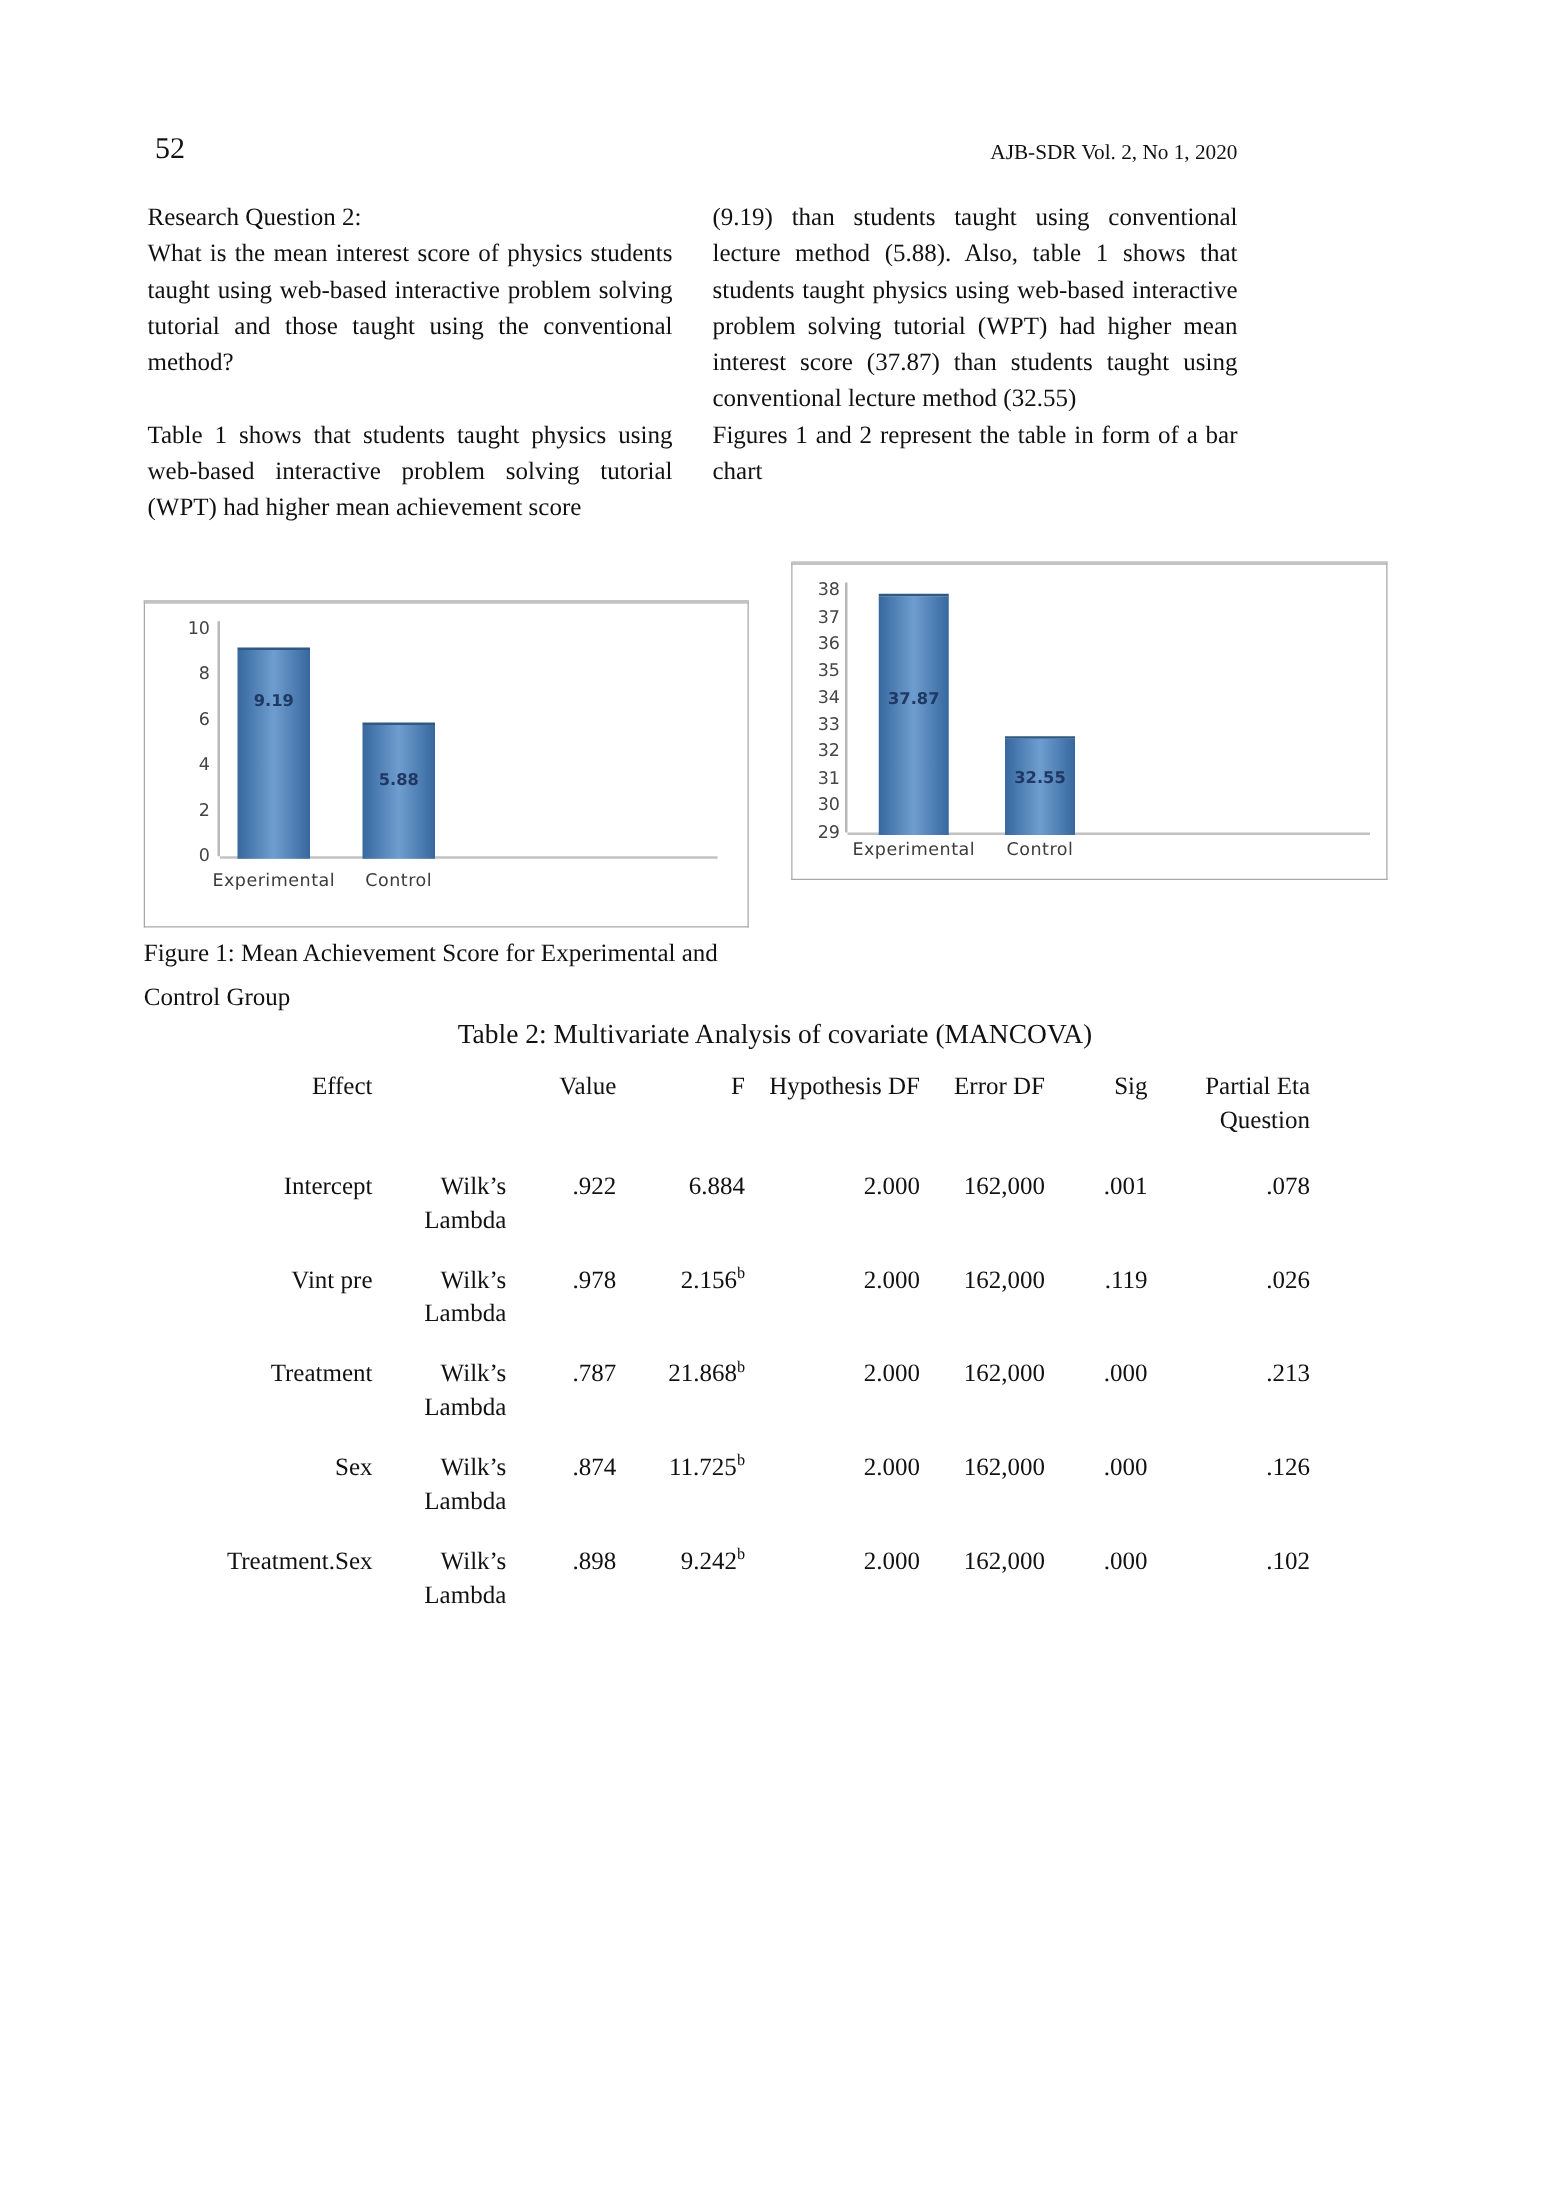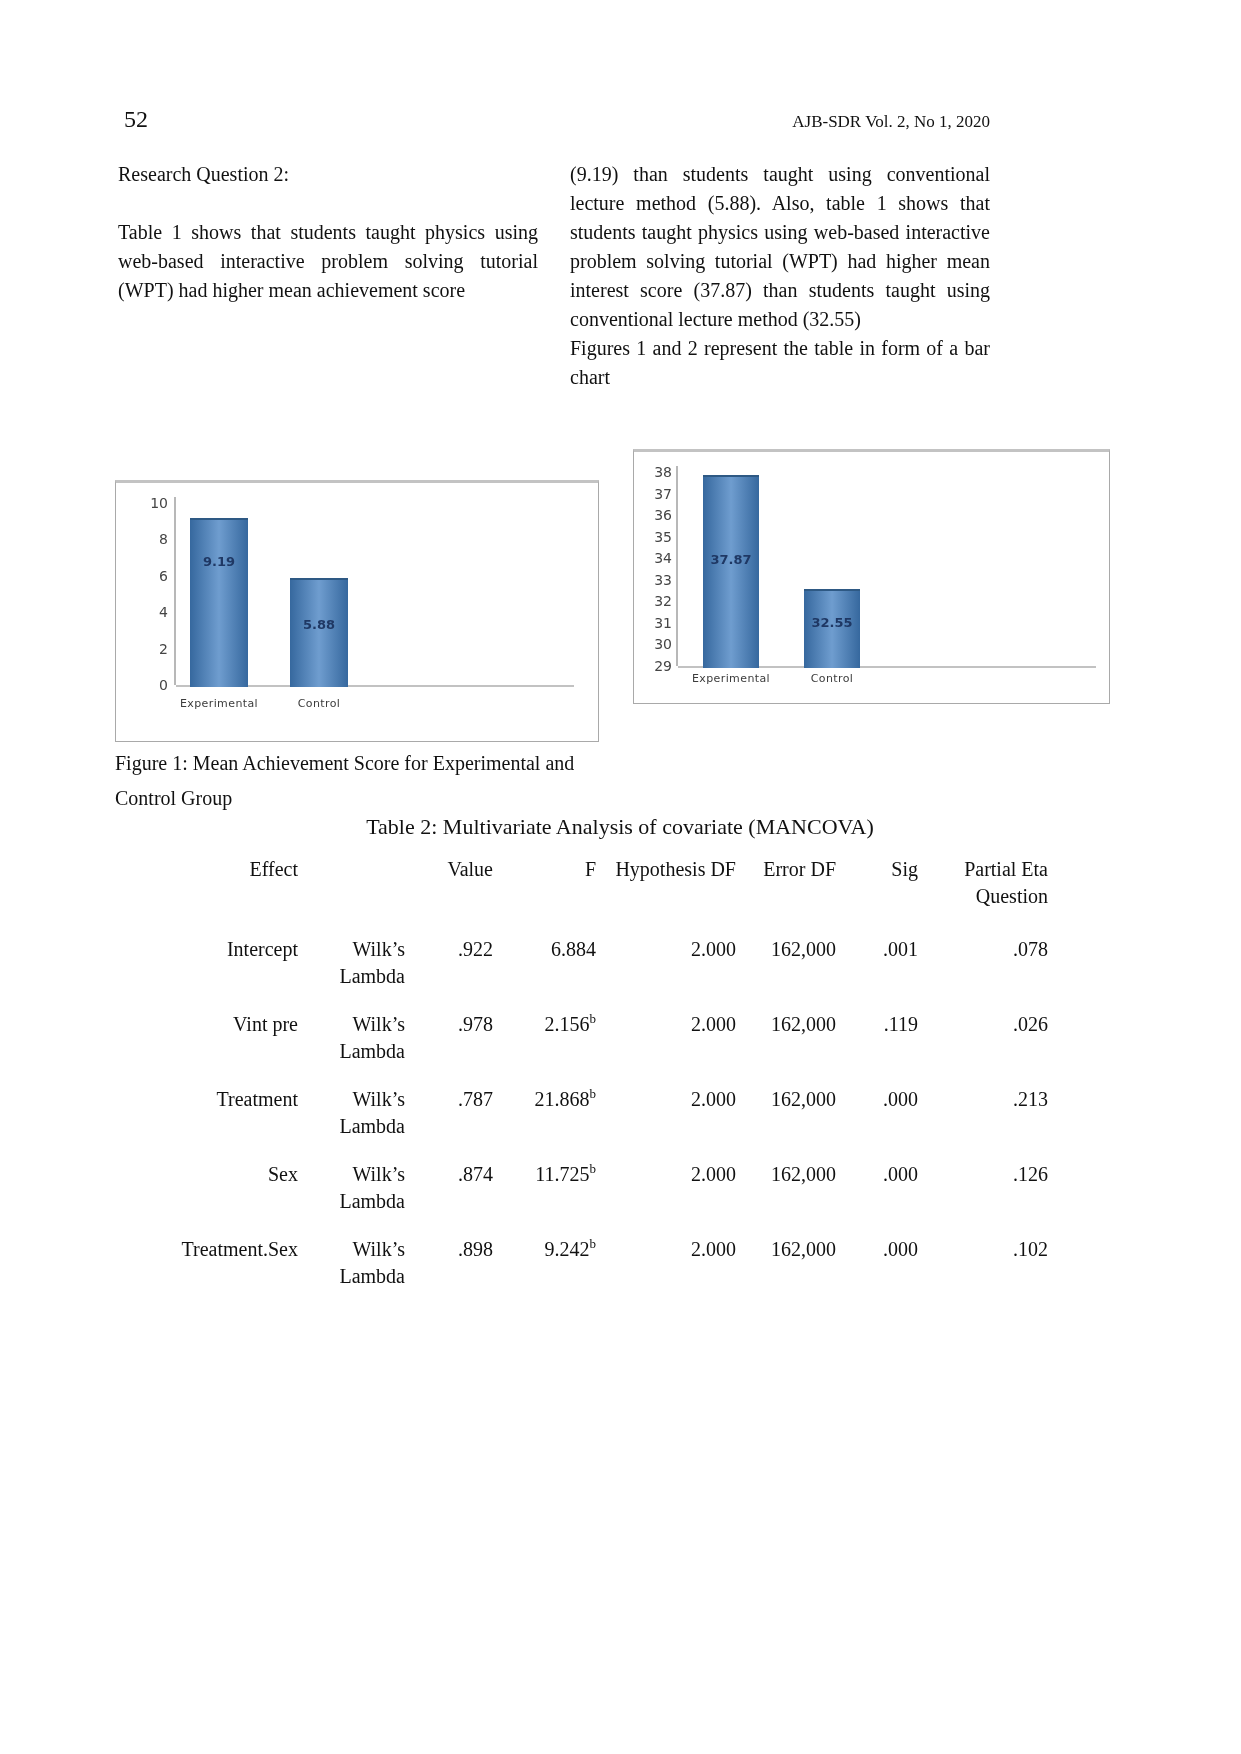--- a/index.html
+++ b/index.html
@@ -23,21 +23,21 @@
     border:1px solid #a9a9a9;border-top:3px solid #c3c3c3;
     font-family:"DejaVu Sans", sans-serif;
   }
   .fig1{left:115px;top:480px;width:482px;height:258px;}
   .fig2{left:633px;top:449px;width:475px;height:251px;}
   .axis-x{position:absolute;height:2px;background:#c2c2c2;}
   .ytick{position:absolute;height:20px;line-height:20px;text-align:right;
          font-size:14px;color:#454545;}
   .bar{position:absolute;border-top:2px solid #2e5984;}
   .bar-label{position:absolute;text-align:center;font-size:13px;font-weight:bold;color:#1f3864;}
-  .cat-label{position:absolute;width:130px;text-align:center;font-size:11px;color:#3c3c3c;letter-spacing:0.4px;}
+  .cat-label{position:absolute;width:130px;text-align:center;font-size:14px;color:#3c3c3c;letter-spacing:0.4px;}
   .caption{position:absolute;font-size:20px;line-height:35px;text-align:left;}
   .cap1{left:115px;top:746px;width:505px;}
   .cap2{left:631px;top:703px;width:490px;}
   .table-title{position:absolute;left:115px;top:814px;width:1010px;text-align:center;font-size:22px;}
   table.mancova{
     position:absolute;left:148px;top:856px;
     border-collapse:collapse;table-layout:fixed;
     font-size:20px;line-height:27px;
   }
   table.mancova th, table.mancova td{
@@ -50,20 +50,21 @@
 </head>
 <body>
 
 <div class="page">
 
   <div class="pagenum">52</div>
   <div class="journal">AJB-SDR Vol. 2, No 1, 2020</div>
 
   <div class="col col-left">
     <p>Research Question 2:</p>
+    <p>What is the mean interest score of physics students taught using web-based interactive problem solving tutorial and those taught using the conventional method?</p>
     <p class="para-gap">Table 1 shows that students taught physics using web-based interactive problem solving tutorial (WPT) had higher mean achievement score</p>
   </div>
 
   <div class="col col-right">
     <p>(9.19) than students taught using conventional lecture method (5.88). Also, table 1 shows that students taught physics using web-based interactive problem solving tutorial (WPT) had higher mean interest score (37.87) than students taught using conventional lecture method (32.55)</p>
     <p>Figures 1 and 2 represent the table in form of a bar chart</p>
   </div>
 
   <div class="figure fig1" id="chart0">
       <div class="" style="position: absolute; left: 58px; top: 14px; width: 2px; height: 188px; background: rgb(184, 184, 184);"></div>

